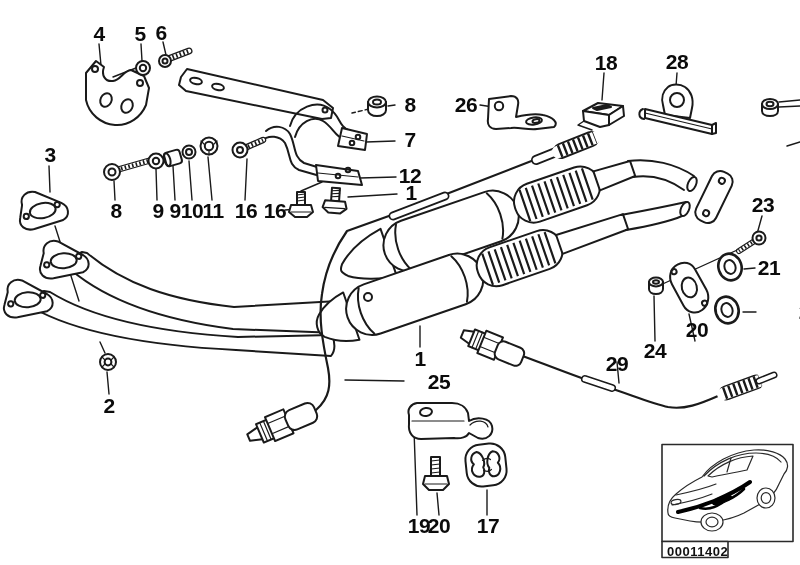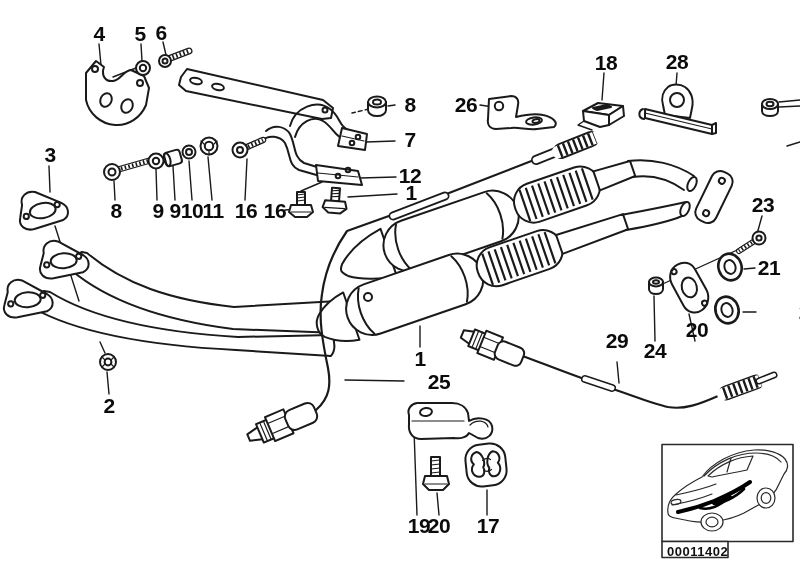--- a/index.html
+++ b/index.html
@@ -373,17 +373,17 @@
 <div class="callout" style="left:419px;top:526px">19</div>
 <div class="callout" style="left:697px;top:330px">20</div>
 <div class="callout" style="left:769px;top:268px">21</div>
 <div class="callout" style="left:810px;top:312px">22</div>
 <div class="callout" style="left:763px;top:205px">23</div>
 <div class="callout" style="left:655px;top:351px">24</div>
 <div class="callout" style="left:439px;top:382px">25</div>
 <div class="callout" style="left:466px;top:105px">26</div>
 <div class="callout" style="left:606px;top:63px">18</div>
 <div class="callout" style="left:677px;top:62px">28</div>
-<div class="callout" style="left:617px;top:341px">29</div>
+<div class="callout" style="left:617px;top:364px">29</div>
 
 <div class="code-label" style="left:667px;top:544px">00011402</div>
 
 </div>
 
 </body></html>

